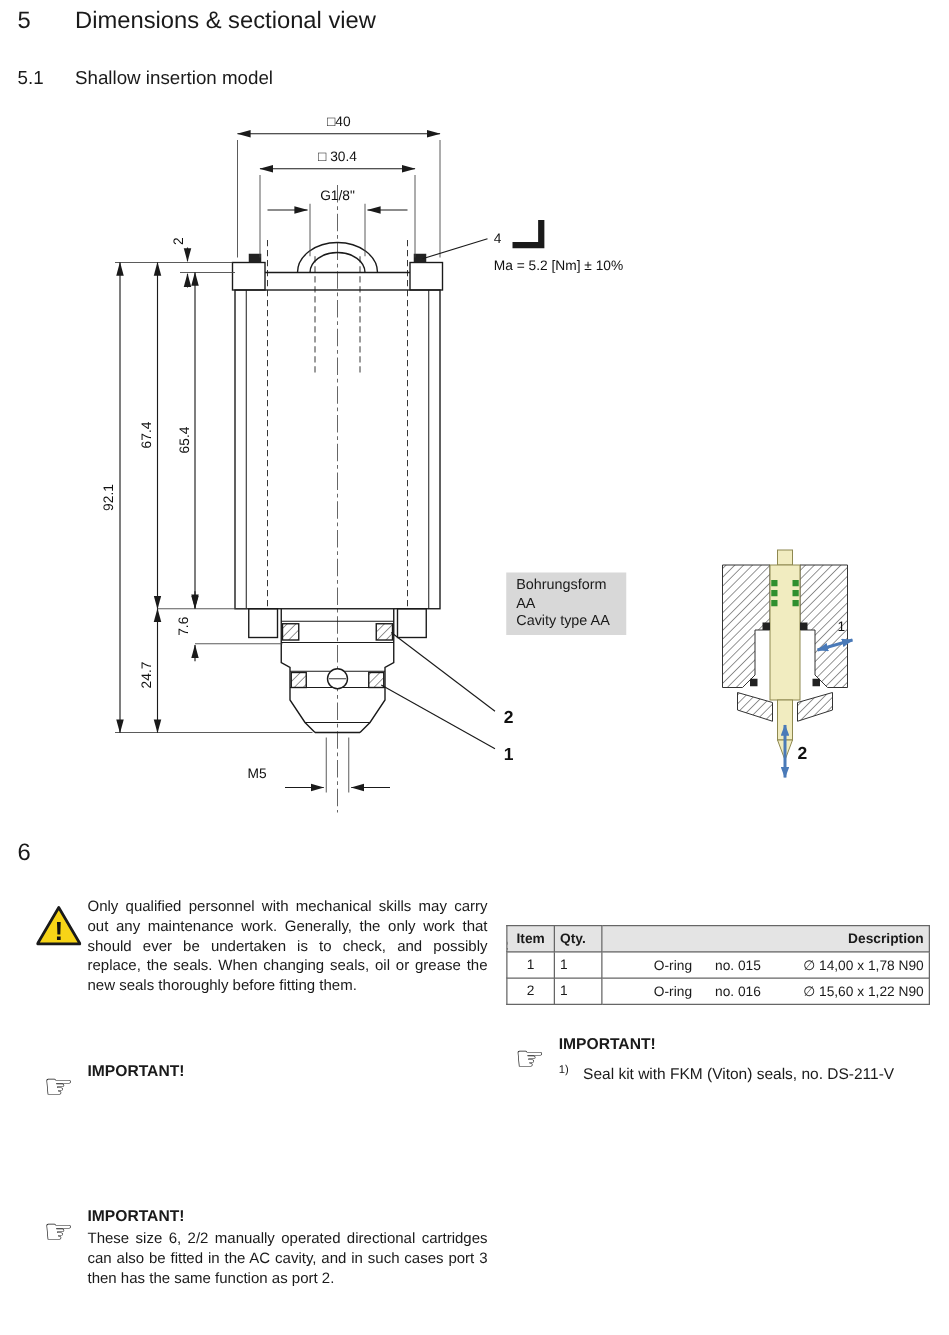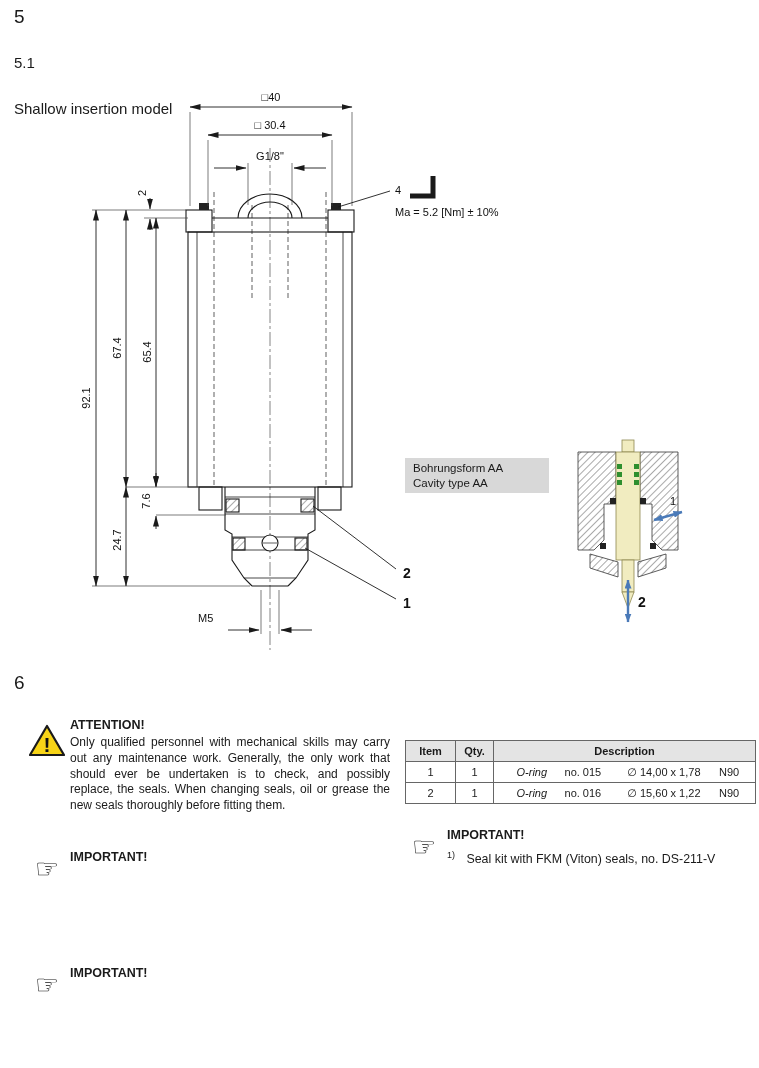--- a/index.html
+++ b/index.html
@@ -2,62 +2,63 @@
 <html><head>
 <meta charset="utf-8">
 <style>
   * { margin:0; padding:0; box-sizing:border-box; }
   body { background:#fff; font-family:"Liberation Sans", sans-serif; color:#1a1a1a; }
   .page { position:relative; width:759px; height:1068px; background:#fff; overflow:hidden; }
 
   .heading { position:absolute; left:14px; display:flex; font-weight:400; }
   .heading .hnum { display:inline-block; width:46px; flex:0 0 46px; }
   .h1 { font-size:19px; }
-  .h2 { font-size:15px;flex-direction:column; }
+  .h2 { font-size:15px; }
 
   svg.drawing { position:absolute; left:0; top:80px; font-family:"Liberation Sans", sans-serif; }
   .ext  { stroke:#444; stroke-width:0.7; }
   .dim  { stroke:#1a1a1a; stroke-width:0.9; }
   .ldr  { stroke:#1a1a1a; stroke-width:0.9; }
   .out  { stroke:#1a1a1a; stroke-width:1.1; fill:none; }
   .dt   { font-size:11px; fill:#111; }
   .co   { font-size:14px; font-weight:700; fill:#111; }
 
-  .cavity-label { position:absolute; left:405px; top:458px; width:144px; background:#d8d8d8;
+  .cavity-label { position:absolute; left:405px; top:458px; width:96px; background:#d8d8d8;
                   font-size:11.5px; line-height:14.5px; padding:3px 8px; }
 
   .notice { position:absolute; }
   .notice-icon { position:absolute; left:0; top:6px; width:38px; text-align:center; }
   .hand-icon { font-size:27px; line-height:1; color:#111; }
   .notice-body { margin-left:42px; }
   .notice-title { font-size:12.5px; font-weight:700; margin-bottom:3px; }
   .notice-text { font-size:12px; line-height:15.8px; text-align:justify; }
 
   .sealkit-title { position:absolute; left:405px; top:716px; font-size:12.5px; font-weight:700;margin-top:32px; }
   .sealkit-title sup { font-size:9px; font-weight:400; }
   .sealkit-table { position:absolute; left:405px; top:740px; border-collapse:collapse; font-size:11px; }
   .sealkit-table th, .sealkit-table td { border:1px solid #666; padding:3px 4px; height:21px; }
   .sealkit-table th { background:#e4e4e4; font-weight:700; }
-  .c-item { width:50px; text-align:center; }
-  .c-qty  { width:38px; text-align:center; }
-  .c-desc { width:262px; text-align:center; padding-left:6px; }
-  .d-type { display:inline-block; width:44px;font-style:italic; }
+  .c-item { width:38px; text-align:center; }
+  .c-qty  { width:38px; text-align:left; }
+  .c-desc { width:262px; text-align:right; padding-left:6px; }
+  .d-type { display:inline-block; width:44px; }
   .d-no   { display:inline-block; width:52px; }
   .d-size { display:inline-block; width:104px; }
 
   .fn-line { font-size:12.4px; margin-top:8px; }
   .fn-line sup { font-size:9px; margin-right:8px; }
 </style>
 </head>
 <body>
 
 <div class="page">
 
   <div class="heading h1" style="top:6px">
     <span class="hnum">5</span>
+    <span>Dimensions &amp; sectional view</span>
   </div>
   <div class="heading h2" style="top:54px">
     <span class="hnum">5.1</span>
     <span>Shallow insertion model</span>
   </div>
 
   <svg class="drawing" width="759" height="585" viewBox="0 80 759 585">
     <defs>
       <marker id="ma" markerUnits="userSpaceOnUse" markerWidth="11" markerHeight="7" refX="10.5" refY="3.5" orient="auto-start-reverse">
         <path d="M0,0.5 L11,3.5 L0,6.5 Z" fill="#1a1a1a"></path>
@@ -241,36 +242,36 @@
   </div>
 
   <div class="notice" style="left:28px; top:718px; width:362px">
     <div class="notice-icon">
       <svg width="36" height="33" viewBox="0 0 36 33">
         <path d="M18,2 L35,31 L1,31 Z" fill="#f7d417" stroke="#1a1a1a" stroke-width="2.2" stroke-linejoin="round"></path>
         <text x="18" y="28" text-anchor="middle" font-size="21" font-weight="bold" fill="#111">!</text>
       </svg>
     </div>
     <div class="notice-body">
-      <div class="notice-title">ATTENTION!</div>
       <p class="notice-text">Only qualified personnel with mechanical skills may carry out any maintenance work. Generally, the only work that should ever be undertaken is to check, and possibly replace, the seals. When changing seals, oil or grease the new seals thoroughly before fitting them.</p>
     </div>
   </div>
 
   <div class="notice" style="left:28px; top:850px; width:362px">
     <div class="notice-icon"><span class="hand-icon">☞</span></div>
     <div class="notice-body">
       <div class="notice-title">IMPORTANT!</div>
     </div>
   </div>
 
   <div class="notice" style="left:28px; top:966px; width:362px">
     <div class="notice-icon"><span class="hand-icon">☞</span></div>
     <div class="notice-body">
       <div class="notice-title">IMPORTANT!</div>
+      <p class="notice-text">These size 6, 2/2 manually operated directional cartridges can also be fitted in the AC cavity, and in such cases port 3 then has the same function as port 2.</p>
     </div>
   </div>
 
   <div class="sealkit-title">
     <span>Seal kit NBR no. DS-387-N</span>
     <sup>1)</sup>
   </div>
 
   <table class="sealkit-table">
     <thead>

